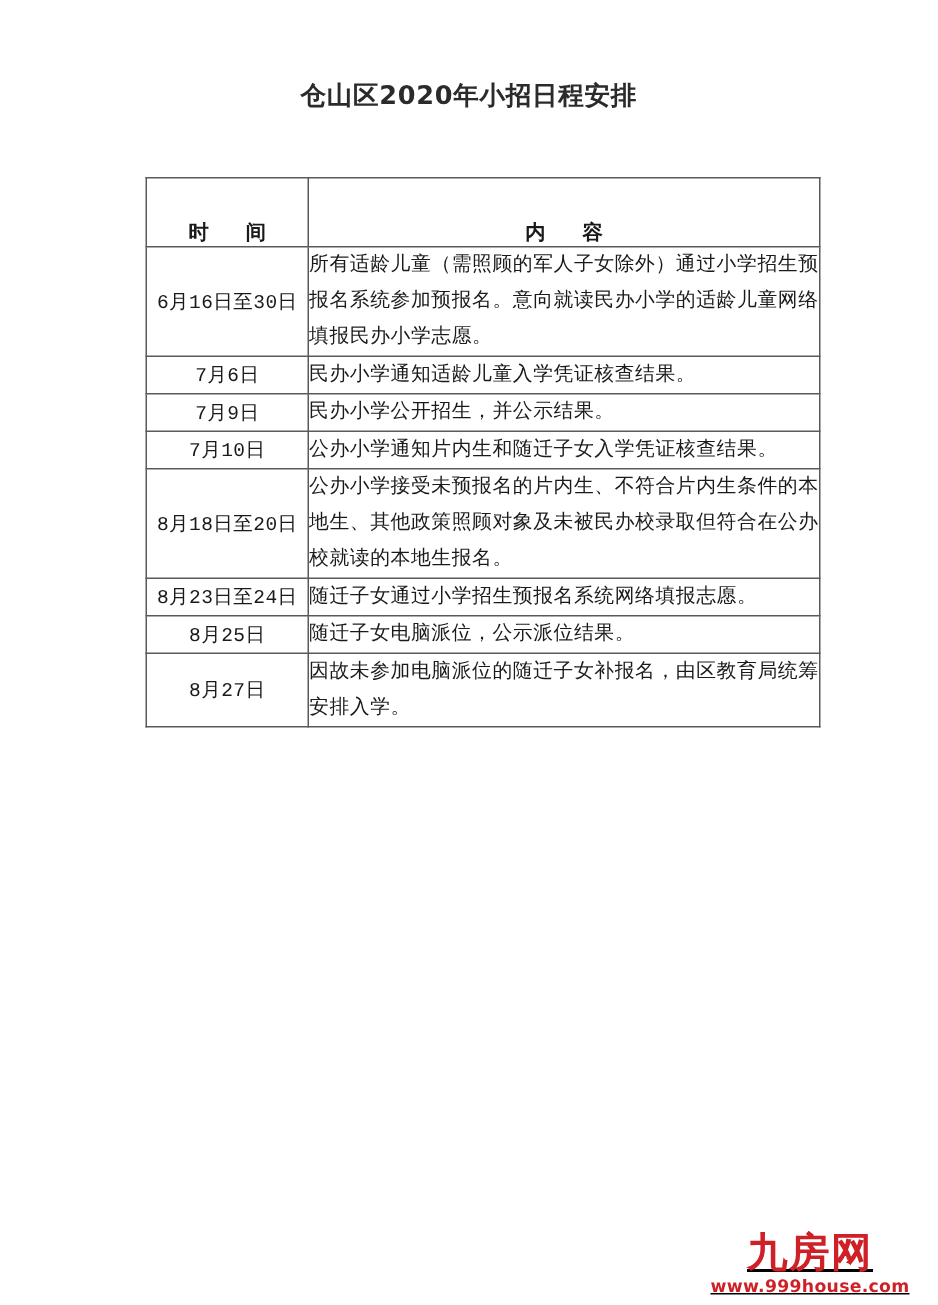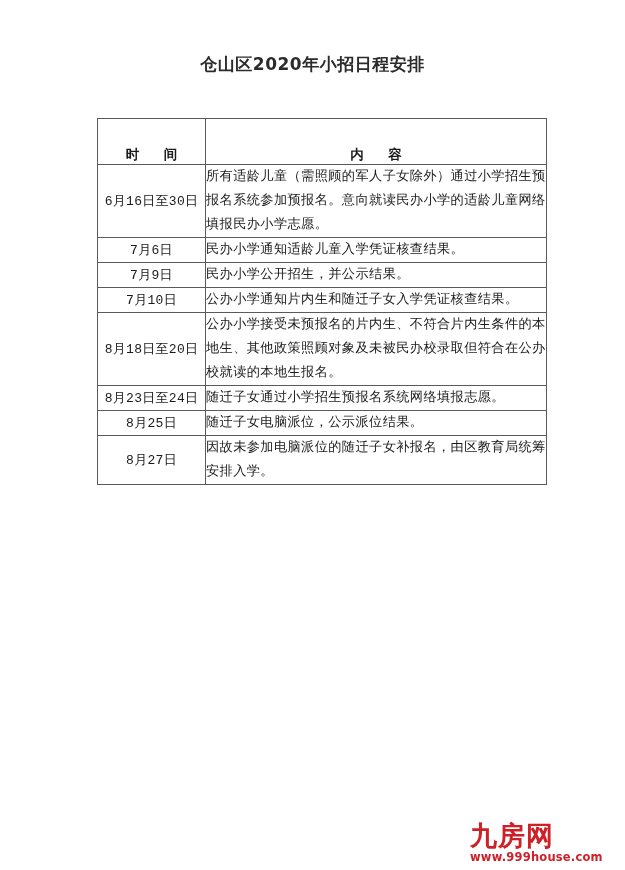--- a/index.html
+++ b/index.html
@@ -81,21 +81,23 @@
     line-height: 1.82;
     padding: 6px 8px 6px 10px;
     letter-spacing: 0.4px;
   }
 
   .watermark {
     position: absolute;
     left: 470px;
     top: 822px;
     width: 140px;
+    text-align: center;
     user-select: none;
+    text-decoration: underline;
   }
   .wm-logo {
     font-family: "DejaVu Sans", "Liberation Sans", sans-serif;
     font-size: 27px;
     font-weight: 700;
     color: #cf2027;
     letter-spacing: 1px;
     line-height: 1;
   }
   .wm-url {

